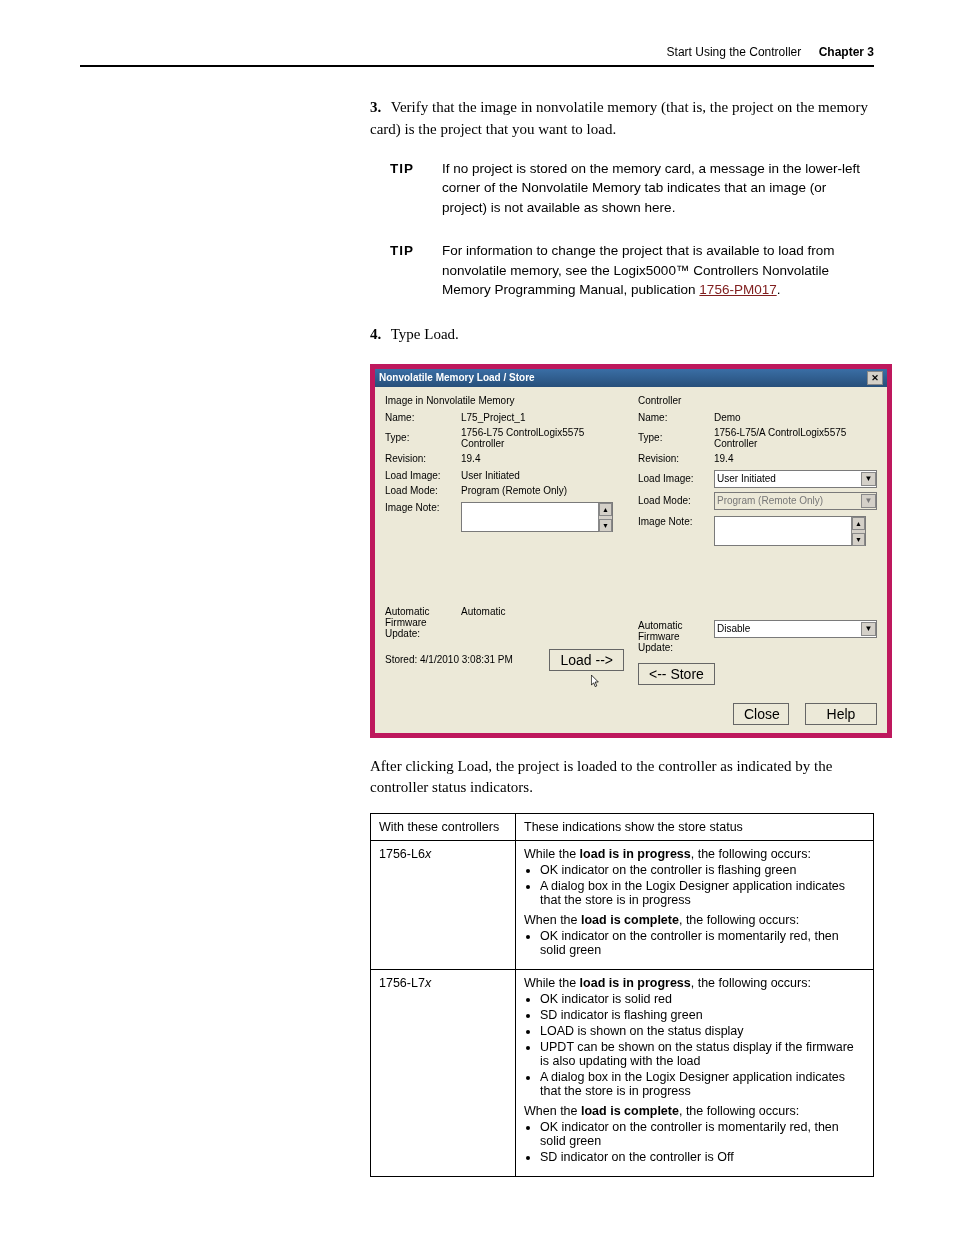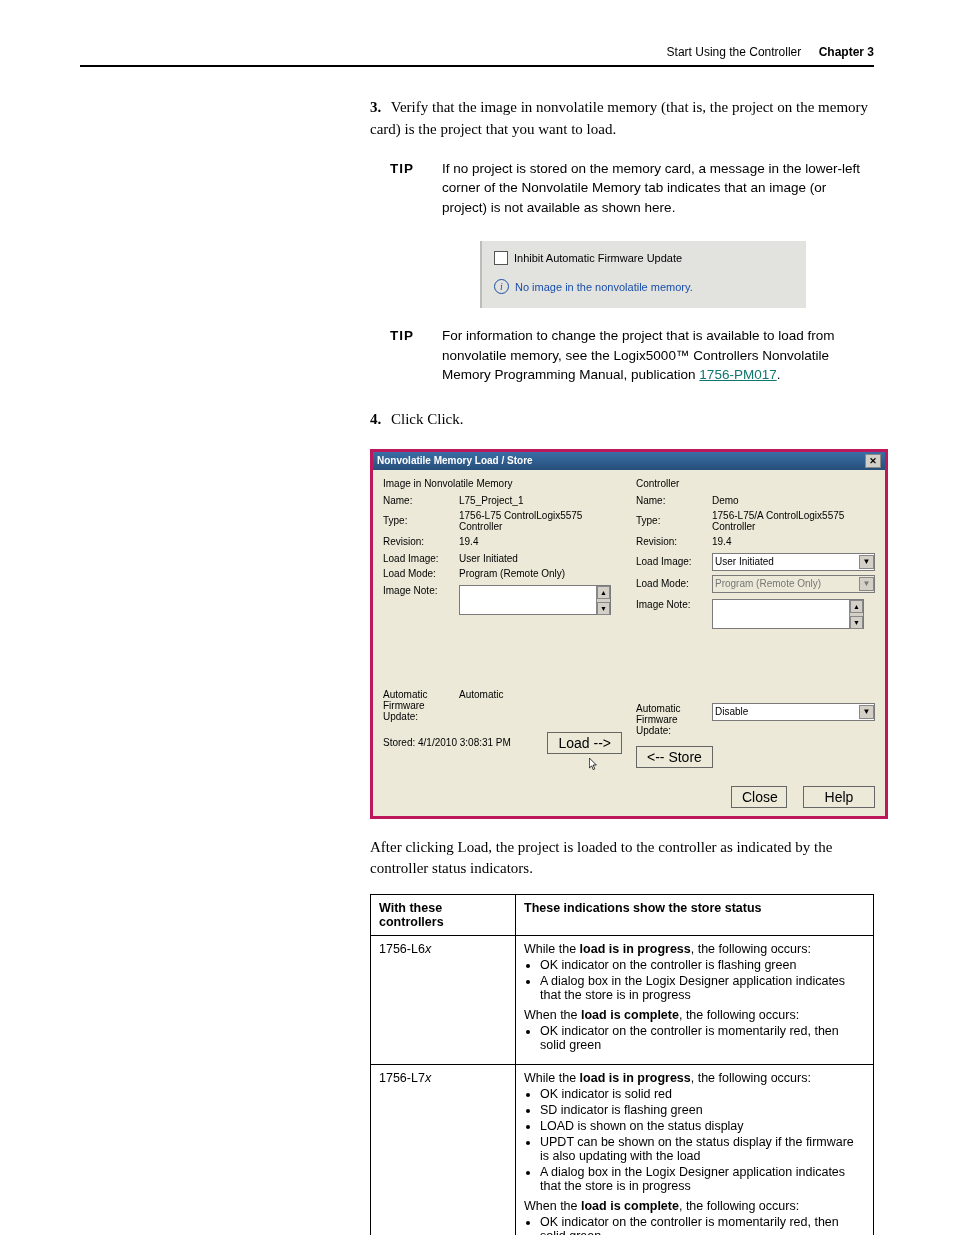--- a/index.html
+++ b/index.html
@@ -32,21 +32,21 @@
   .step-num { font-weight: bold; margin-right: 6px; }
   .tip-block {
     display: flex;
     margin: 18px 0 24px 20px;
     font-family: 'Myriad Pro', 'Segoe UI', Arial, sans-serif;
     font-size: 13.5px;
     line-height: 1.45;
   }
   .tip-label { font-weight: bold; width: 52px; flex-shrink: 0; letter-spacing: 1px; }
   .tip-text { flex: 1; }
-  .tip-text a { color: #0f766e; text-decoration: underline; }
+  .tip-text a { color: #7f1d1d; text-decoration: underline; }
 
   
   .grey-snippet {
     margin: 8px 0 18px 110px;
     width: 300px;
     background: #e2e2de;
     border-left: 2px solid #bcbcb8;
     padding: 10px 12px 14px 12px;
     font-family: Tahoma, Arial, sans-serif;
     font-size: 11px;
@@ -60,21 +60,21 @@
     width: 13px; height: 13px; border: 1px solid #1a4ea8; border-radius: 50%;
     display: inline-flex; align-items: center; justify-content: center;
     font-family: Georgia, serif; font-style: italic; font-size: 10px; margin-right: 6px;
     color: #1a4ea8;
   }
 
   
   .dialog-wrap {
     margin: 8px 0 18px 0;
     width: 512px;
-    border: 3px solid #be185d;
+    border: 5px solid #be185d;
     font-family: Tahoma, Arial, sans-serif;
     font-size: 10px;
     background: #ece9d8;
   }
   .dlg-titlebar {
     background: linear-gradient(#3a6ea5, #274f7a);
     color: #fff;
     padding: 2px 4px;
     display: flex;
     justify-content: space-between;
@@ -142,21 +142,21 @@
     font-family: 'Myriad Pro', 'Segoe UI', Arial, sans-serif;
     font-size: 12.5px;
     margin-top: 10px;
   }
   table.status th, table.status td {
     border: 1px solid #000;
     padding: 6px 8px;
     vertical-align: top;
     text-align: left;
   }
-  table.status th { font-weight: bold; }
+  table.status th { font-weight: normal; }
   table.status ul { margin: 2px 0 6px 16px; padding: 0; }
   table.status li { margin: 2px 0; }
 </style>
 </head>
 <body>
 
 <div class="page">
   <div class="header">
     <span class="header-title">Start Using the Controller</span>
     <span class="header-chapter">Chapter 3</span>
@@ -167,41 +167,31 @@
     <div class="step">
       <span class="step-num">3.</span>
       <span>Verify that the image in nonvolatile memory (that is, the project on the memory card) is the project that you want to load.</span>
     </div>
 
     <div class="tip-block">
       <div class="tip-label">TIP</div>
       <div class="tip-text">If no project is stored on the memory card, a message in the lower-left corner of the Nonvolatile Memory tab indicates that an image (or project) is not available as shown here.</div>
     </div>
 
-    <div class="grey-snippet">
-      <div class="chk-row">
-        <div class="chk-box"></div>
-        <span>Inhibit Automatic Firmware Update</span>
-      </div>
-      <div class="info-row">
-        <span class="info-icon">i</span>
-        <span>No image in the nonvolatile memory.</span>
-      </div>
-    </div>
 
     <div class="tip-block">
       <div class="tip-label">TIP</div>
       <div class="tip-text">
         <span>For information to change the project that is available to load from nonvolatile memory, see the Logix5000™ Controllers Nonvolatile Memory Programming Manual, publication </span><a href="#">1756-PM017</a><span>.</span>
       </div>
     </div>
 
     <div class="step">
       <span class="step-num">4.</span>
-      <span>Click Click.</span>
+      <span>Type Load.</span>
     </div>
 
   </div>
 
   <div style="margin-left:290px; margin-right:0;">
     <div class="dialog-wrap">
       <div class="dlg-titlebar">
         <span>Nonvolatile Memory Load / Store</span>
         <div class="dlg-x">✕</div>
       </div>

